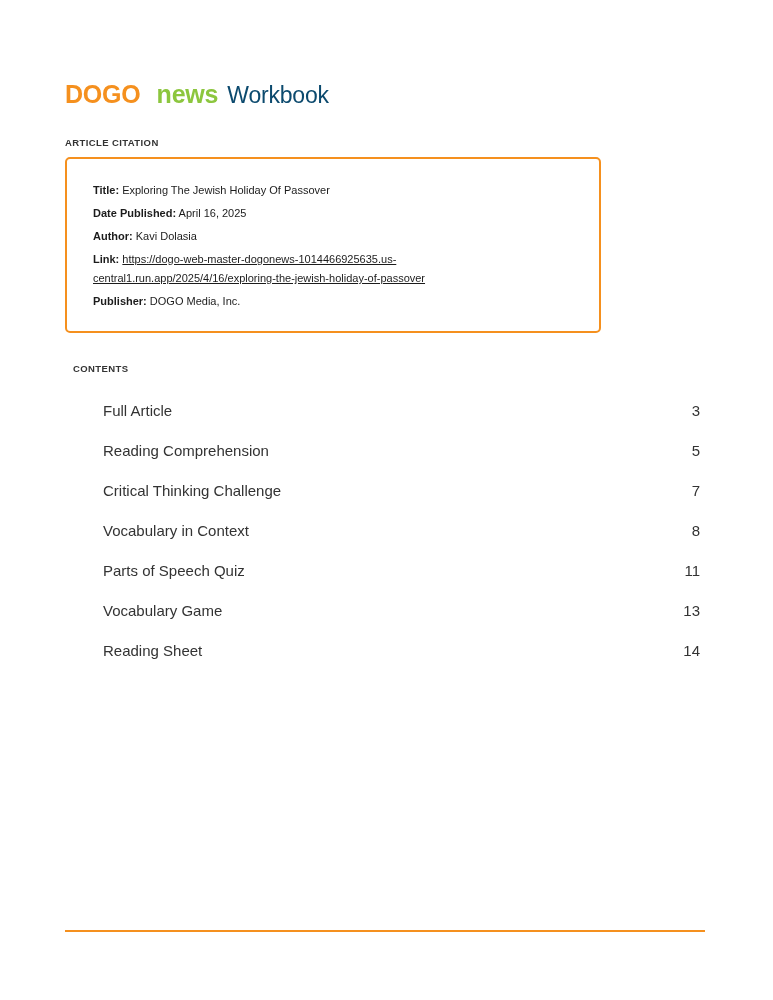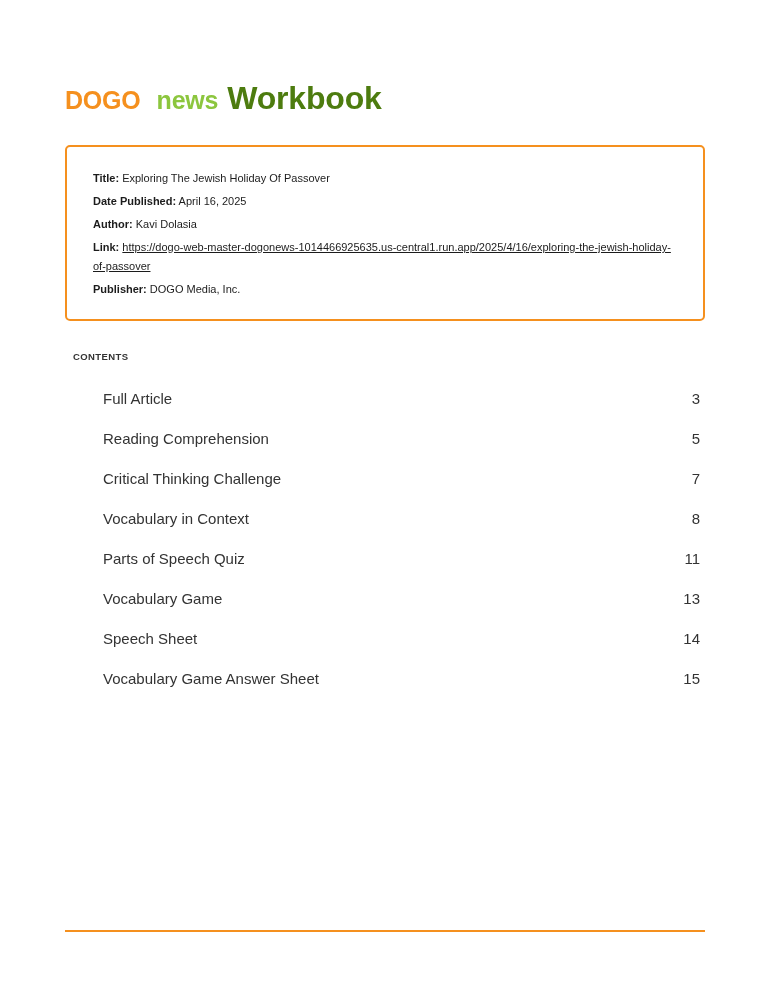--- a/index.html
+++ b/index.html
@@ -37,43 +37,43 @@
   }
   .logo {
     font-size: 25px;
     font-weight: bold;
     letter-spacing: -0.2px;
     white-space: nowrap;
   }
   .logo .dogo { color: #f5901e; text-align: center; }
   .logo .news { color: #8cc63e; margin-left: 16px; }
   .masthead-title {
-    font-size: 32px;
-    font-weight: bold;
-    color: #4d7c0f;
+    font-size: 23px;
+    font-weight: normal;
+    color: #0c4a6e;
     margin-left: 9px;
     letter-spacing: -0.2px;
   }
 
   
   .section-label {
     font-size: 9.5px;
     font-weight: bold;
     letter-spacing: 0.4px;
     color: #333333;
     margin-bottom: 9px;
   }
 
   
   .citation-box {
     border: 2px solid #f5901e;
     border-radius: 5px;
     padding: 22px 26px 20px 26px;
     box-sizing: border-box;
-    width: 640px;
+    width: 536px;
   }
   .cite-row {
     font-size: 11px;
     line-height: 19px;
     color: #1c1c1c;
     margin-bottom: 4px;
     word-break: break-word;
   }
   .cite-row:last-child { margin-bottom: 0; }
   .cite-key {
@@ -125,20 +125,21 @@
 <div class="page">
   <div class="content">
 
     <div class="masthead">
       <div class="logo">
         <span class="dogo">DOGO</span><span class="news">news</span>
       </div>
       <div class="masthead-title">Workbook</div>
     </div>
 
+    <div class="section-label">ARTICLE CITATION</div>
 
     <div class="citation-box">
       <div class="cite-row">
         <span class="cite-key">Title:</span>
         <span class="cite-val">Exploring The Jewish Holiday Of Passover</span>
       </div>
       <div class="cite-row">
         <span class="cite-key">Date Published:</span>
         <span class="cite-val">April 16, 2025</span>
       </div>
@@ -178,26 +179,22 @@
         </div>
         <div class="toc-item">
           <span class="toc-label">Parts of Speech Quiz</span>
           <span class="toc-page">11</span>
         </div>
         <div class="toc-item">
           <span class="toc-label">Vocabulary Game</span>
           <span class="toc-page">13</span>
         </div>
         <div class="toc-item">
-          <span class="toc-label">Speech Sheet</span>
+          <span class="toc-label">Reading Sheet</span>
           <span class="toc-page">14</span>
-        </div>
-        <div class="toc-item">
-          <span class="toc-label">Vocabulary Game Answer Sheet</span>
-          <span class="toc-page">15</span>
         </div>
       </div>
     </div>
 
   </div>
 
   <div class="footer-rule"></div>
 </div>
 
 </body></html>

